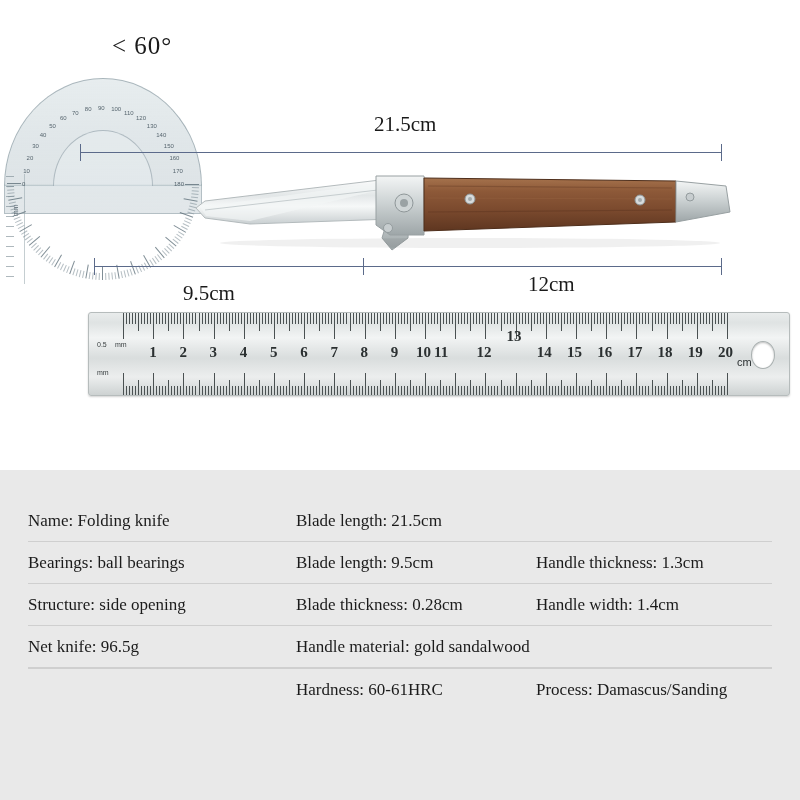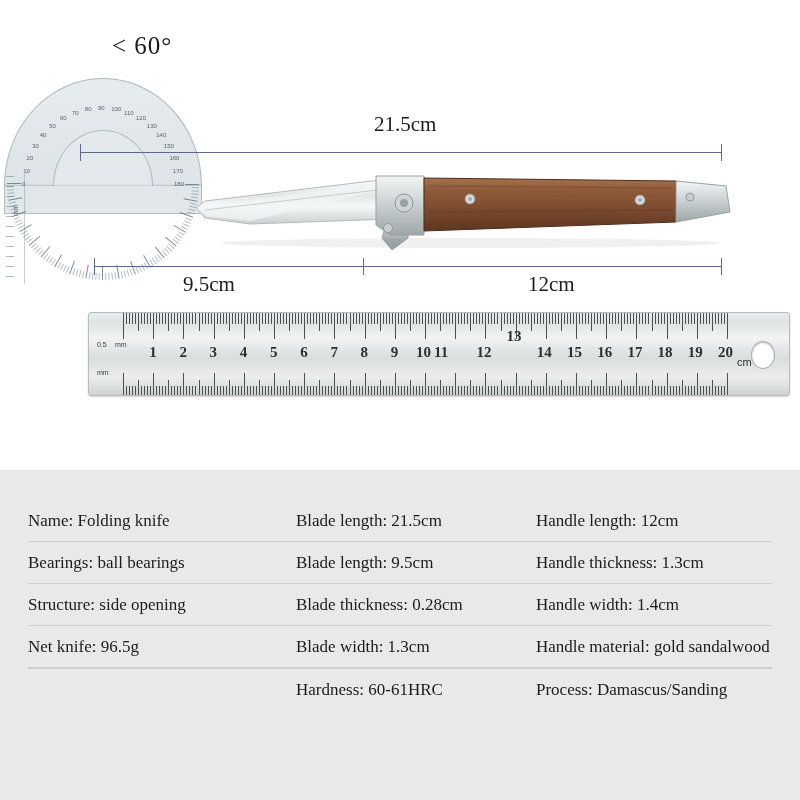--- a/index.html
+++ b/index.html
@@ -398,21 +398,21 @@
   </svg>
 
   <div class="dim-line" style="left:80px; top:152px; width:642px;"></div>
   <div class="dim-cap" style="left:80px; top:144px; height:17px;"></div>
   <div class="dim-cap" style="left:721px; top:144px; height:17px;"></div>
   <div class="dim-text" style="left:374px; top:112px;">21.5cm</div>
 
   <div class="dim-line" style="left:94px; top:266px; width:270px;"></div>
   <div class="dim-cap" style="left:94px; top:258px; height:17px;"></div>
   <div class="dim-cap" style="left:363px; top:258px; height:17px;"></div>
-  <div class="dim-text" style="left:183px; top:272px;">9.5cm</div>
+  <div class="dim-text" style="left:183px; top:281px;">9.5cm</div>
 
   <div class="dim-line" style="left:363px; top:266px; width:359px;"></div>
   <div class="dim-cap" style="left:721px; top:258px; height:17px;"></div>
   <div class="dim-text" style="left:528px; top:272px;">12cm</div>
 
   <div class="ruler">
     <div class="ruler-hole"></div>
     <div class="r-small" style="left:8px; top:28px;">0.5</div>
     <div class="r-small" style="left:26px; top:28px;">mm</div>
     <div class="r-small" style="left:8px; top:56px;">mm</div>
@@ -843,38 +843,36 @@
       </div>
   </div>
 </div>
 
 <div id="spec-area">
   <div class="spec-grid">
     <div id="spec-rows">
         <div class="spec-row">
           <div class="cell c1">Name: Folding knife</div>
           <div class="cell c2">Blade length: 21.5cm</div>
-          <div class="cell c3">Handle length: 12cm</div>
         </div>
         <div class="divider"></div>
         <div class="spec-row">
           <div class="cell c1">Bearings: ball bearings</div>
           <div class="cell c2">Blade length: 9.5cm</div>
           <div class="cell c3">Handle thickness: 1.3cm</div>
         </div>
         <div class="divider"></div>
         <div class="spec-row">
           <div class="cell c1">Structure: side opening</div>
           <div class="cell c2">Blade thickness: 0.28cm</div>
           <div class="cell c3">Handle width: 1.4cm</div>
         </div>
         <div class="divider"></div>
         <div class="spec-row">
           <div class="cell c1">Net knife: 96.5g</div>
-          <div class="cell c2">Blade width: 1.3cm</div>
           <div class="cell c3">Handle material: gold sandalwood</div>
         </div>
         <div class="divider"></div>
         <div class="divider"></div>
         <div class="spec-row">
           <div class="cell c1"></div>
           <div class="cell c2">Hardness: 60-61HRC</div>
           <div class="cell c3">Process: Damascus/Sanding</div>
         </div>
       </div>

